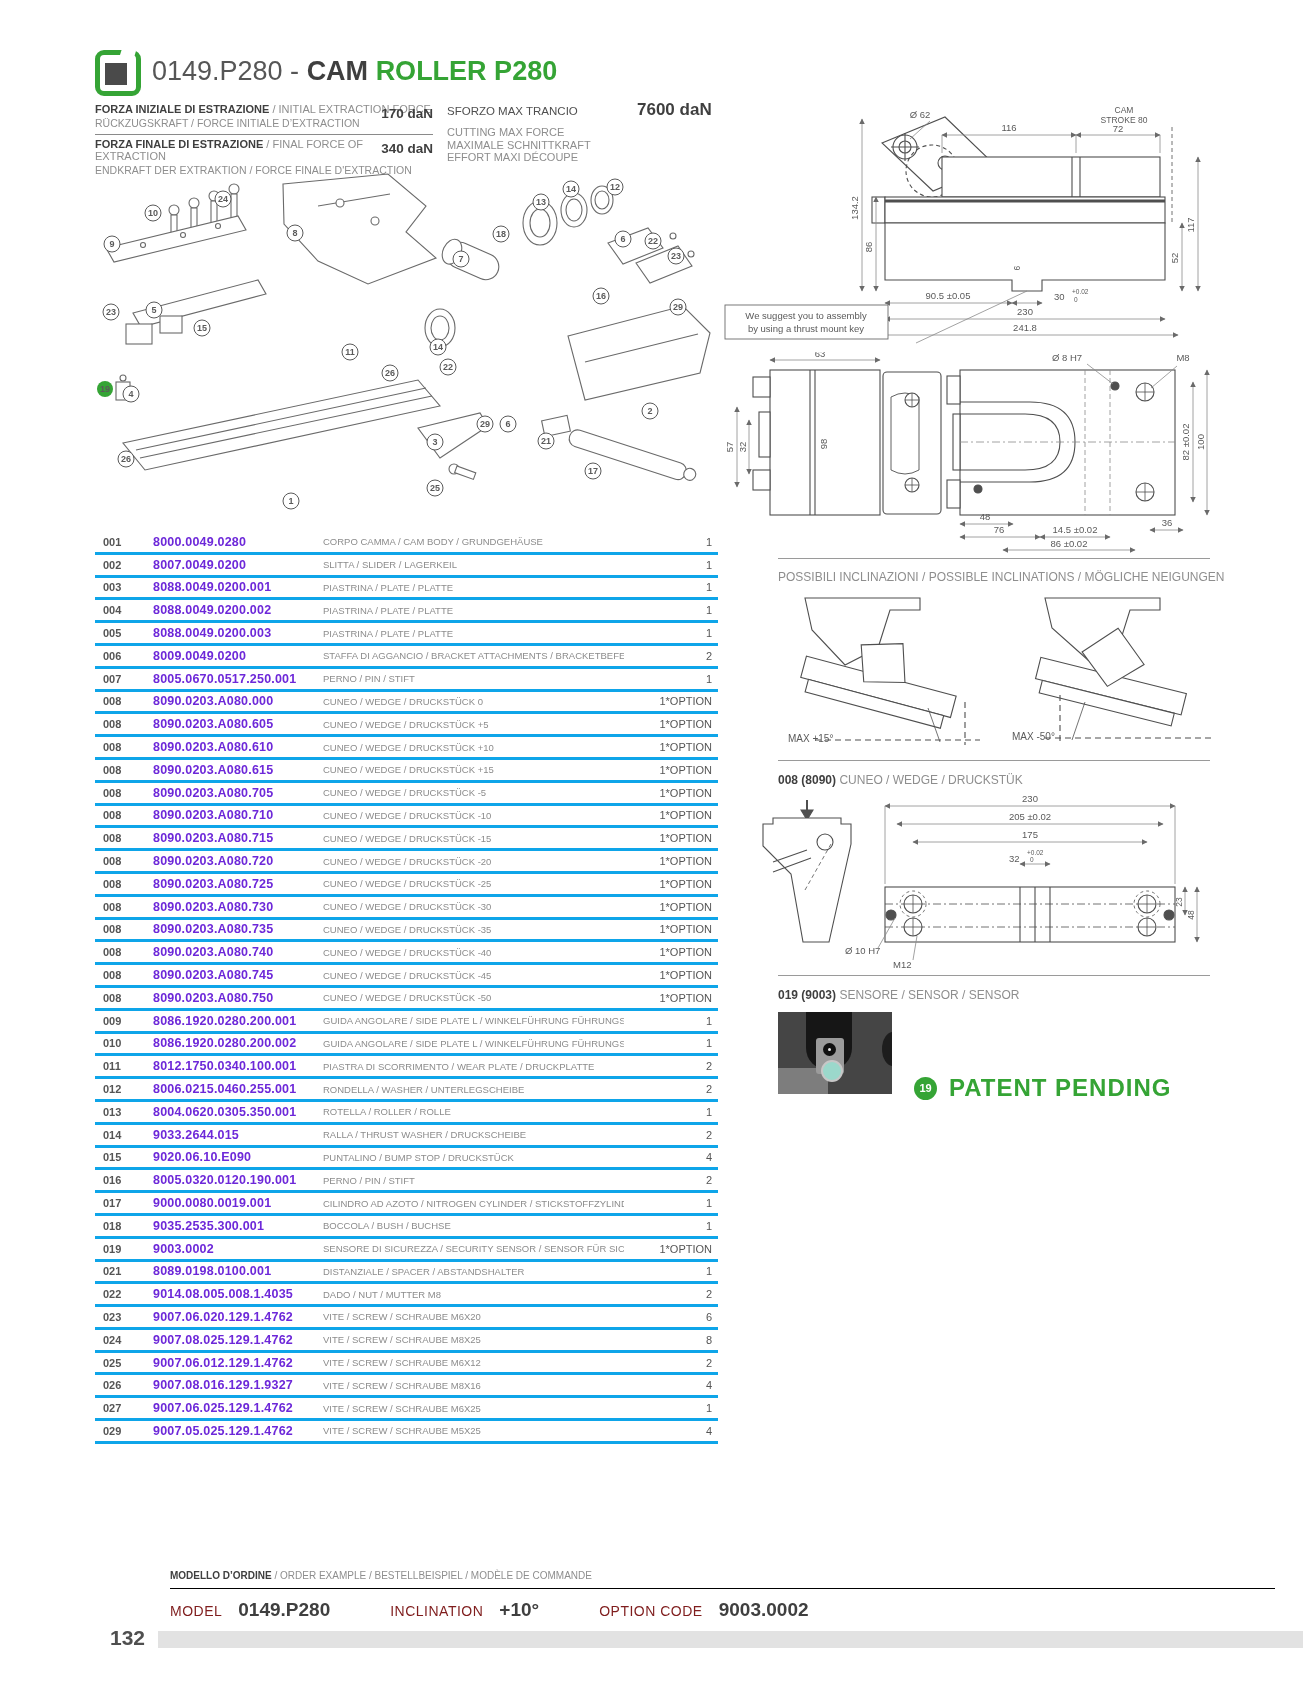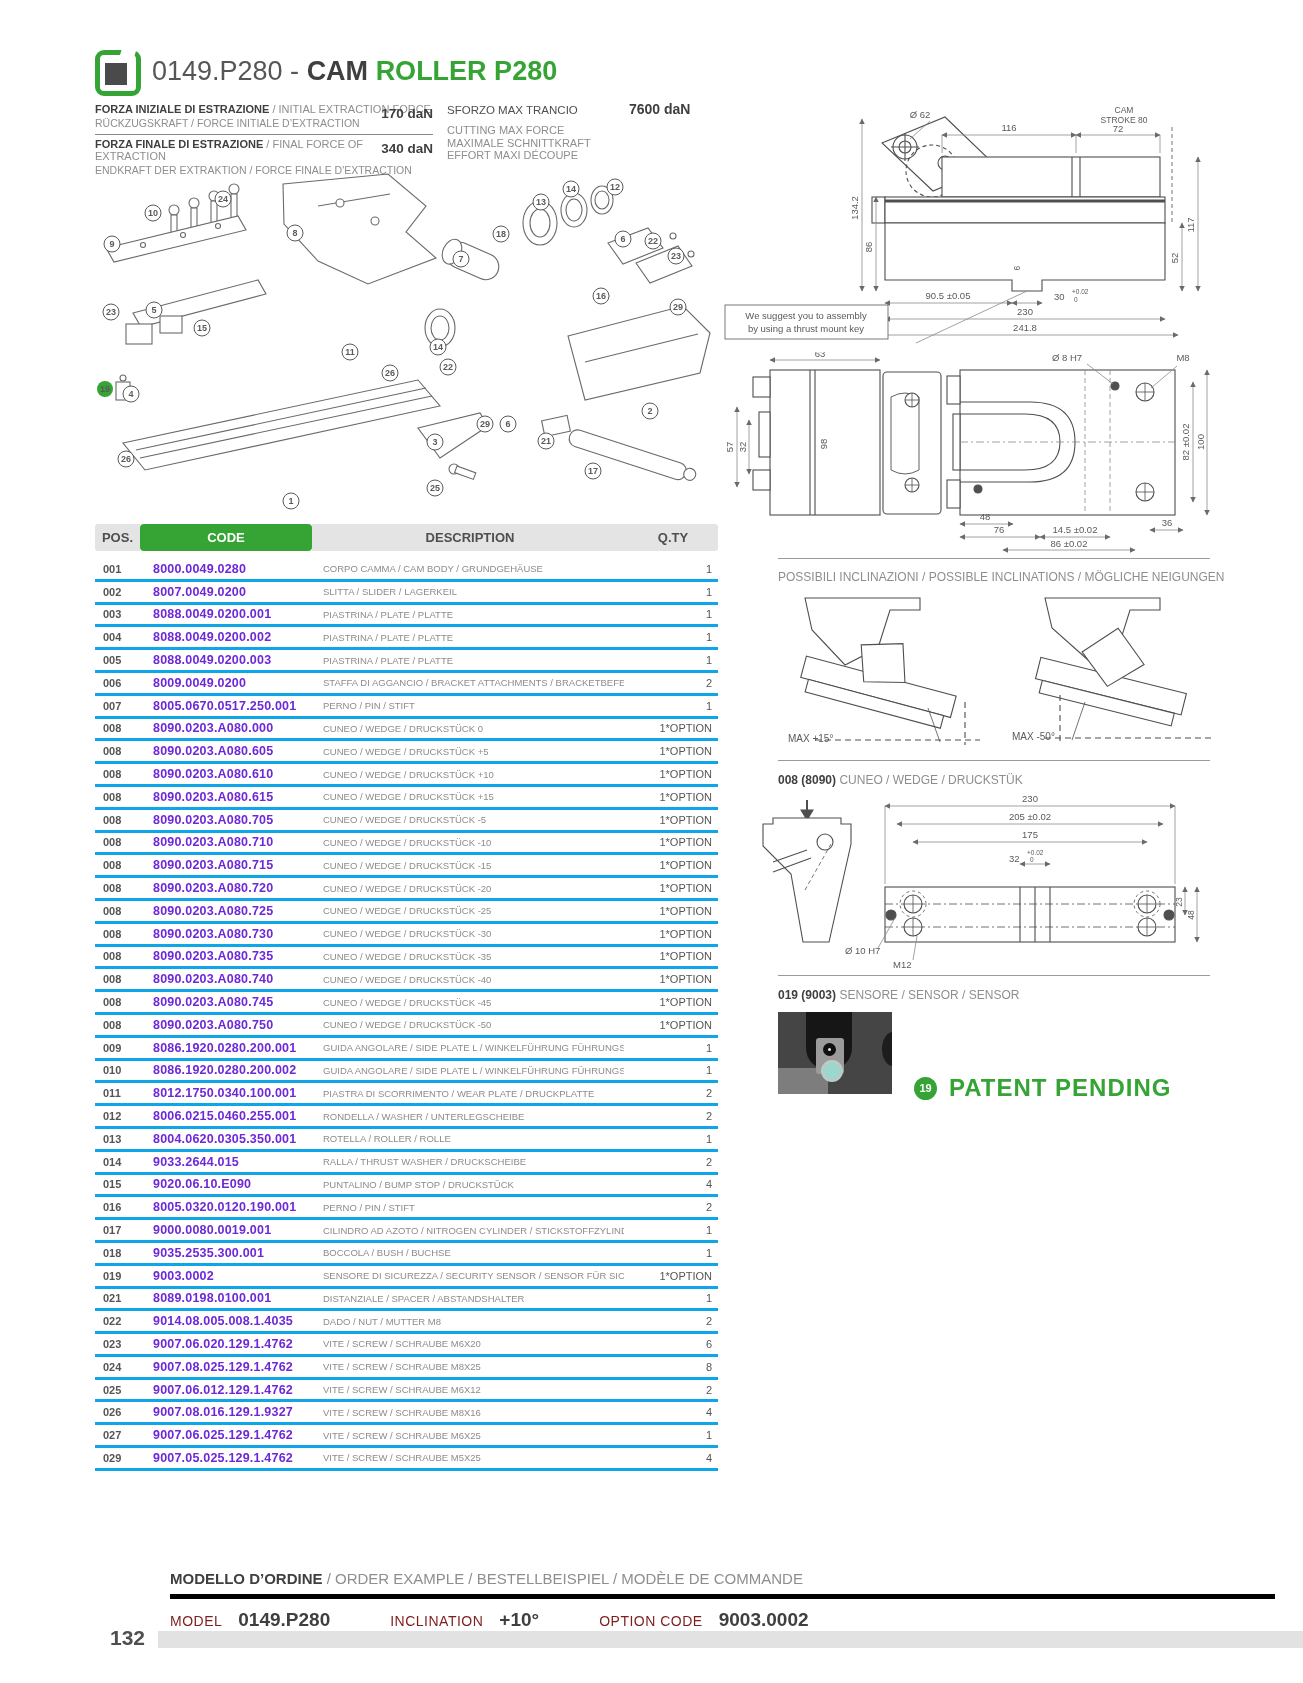--- a/index.html
+++ b/index.html
@@ -17,21 +17,21 @@
   
   .spec-left{left:95px;top:100px;width:338px}
   .spec-row{position:relative;padding:3px 0 5px 0}
   .spec-row.first{border-bottom:1px solid #8a8a8a}
   .spec-l1{font-size:11px;color:#8e8e8e}
   .spec-l1 b{color:#3f3f3f}
   .spec-l2{font-size:10.5px;color:#8e8e8e;margin-top:2px}
   .spec-val{position:absolute;right:0;top:6px;font-size:13.5px;font-weight:bold;color:#3f3f3f}
   .spec-right{left:447px;top:100px;width:280px}
   .spec-right .l1{font-size:11.5px;color:#4f4f4f;display:inline-block;width:150px}
-  .spec-right .val{font-size:14px;font-weight:bold;color:#3f3f3f;display:inline-block;margin-left:32px}
+  .spec-right .val{font-size:17px;font-weight:bold;color:#3f3f3f;display:inline-block;margin-left:40px}
   .spec-right .sub{font-size:11px;color:#8e8e8e;line-height:12.5px;margin-top:6px}
   
   .table{left:95px;top:524px;width:623px}
   .thead{display:flex;height:27px;align-items:stretch;font-weight:bold;font-size:13px}
   .thead .c{background:#e4e4e4;display:flex;align-items:center;justify-content:center;color:#4f4f4f}
   .th-pos{width:45px;border-radius:3px 0 0 3px}
   .th-code{width:172px;background:#35a435 !important;color:#fff !important;border-radius:4px}
   .th-desc{flex:1}
   .th-qty{width:90px;border-radius:0 3px 3px 0}
   .tbody{margin-top:8px}
@@ -54,21 +54,21 @@
   .photo .dot{position:absolute;left:50px;top:36px;width:3px;height:3px;background:#e8e8e8;border-radius:50%}
   .photo .led{position:absolute;left:43px;top:48px;width:18px;height:18px;background:#9bd8cb;border-radius:50%;border:2px solid #c7c7c7}
   .photo .base{position:absolute;left:0;top:56px;width:50px;height:26px;background:#7d7d7d}
   .photo .side{position:absolute;left:104px;top:20px;width:22px;height:34px;background:#1d1d1d;border-radius:50%}
   .patent{left:914px;top:1074px;display:flex;align-items:center}
   .badge{width:23px;height:23px;border-radius:50%;background:#35a435;color:#fff;font-size:11px;font-weight:bold;
          display:flex;align-items:center;justify-content:center}
   .patent-txt{margin-left:12px;font-size:24px;font-weight:bold;color:#35a435;letter-spacing:1px}
   
   .order{left:170px;top:1570px;width:1105px}
-  .order-h{font-size:15px;color:#8e8e8e;padding-bottom:7px;border-bottom:5px solid #000000}
+  .order-h{font-size:10px;color:#8e8e8e;padding-bottom:7px;border-bottom:1px solid #000000}
   .order-h b{color:#3f3f3f}
   .order-row{display:flex;align-items:baseline;margin-top:10px}
   .ol{font-size:14px;color:#7f1d1d;letter-spacing:.5px}
   .ov{font-size:19px;font-weight:bold;color:#3f3f3f;margin-left:16px}
   .gap1{margin-left:60px}
   .page-num{left:110px;top:1626px;font-size:21px;font-weight:bold;color:#4f4f4f}
   .page-bar{left:158px;top:1631px;width:1145px;height:17px;background:#e2e2e2}
 </style>
 </head>
 <body>
@@ -472,26 +472,20 @@
   <div class="lens"></div>
   <div class="dot"></div>
   <div class="led"></div>
 </div>
 <div class="abs patent">
   <div class="badge">19</div>
   <div class="patent-txt">PATENT PENDING</div>
 </div>
 
 <div class="abs table">
-  <div class="thead">
-    <div class="c th-pos">POS.</div>
-    <div class="c th-code">CODE</div>
-    <div class="c th-desc">DESCRIPTION</div>
-    <div class="c th-qty">Q.TY</div>
-  </div>
   <div class="tbody">
     <div class="trow">
       <div class="td-pos">001</div>
       <div class="td-code">8000.0049.0280</div>
       <div class="td-desc">CORPO CAMMA / CAM BODY / GRUNDGEHÄUSE</div>
       <div class="td-qty">1</div>
     </div>
       <div class="trow">
       <div class="td-pos">002</div>
       <div class="td-code">8007.0049.0200</div>

